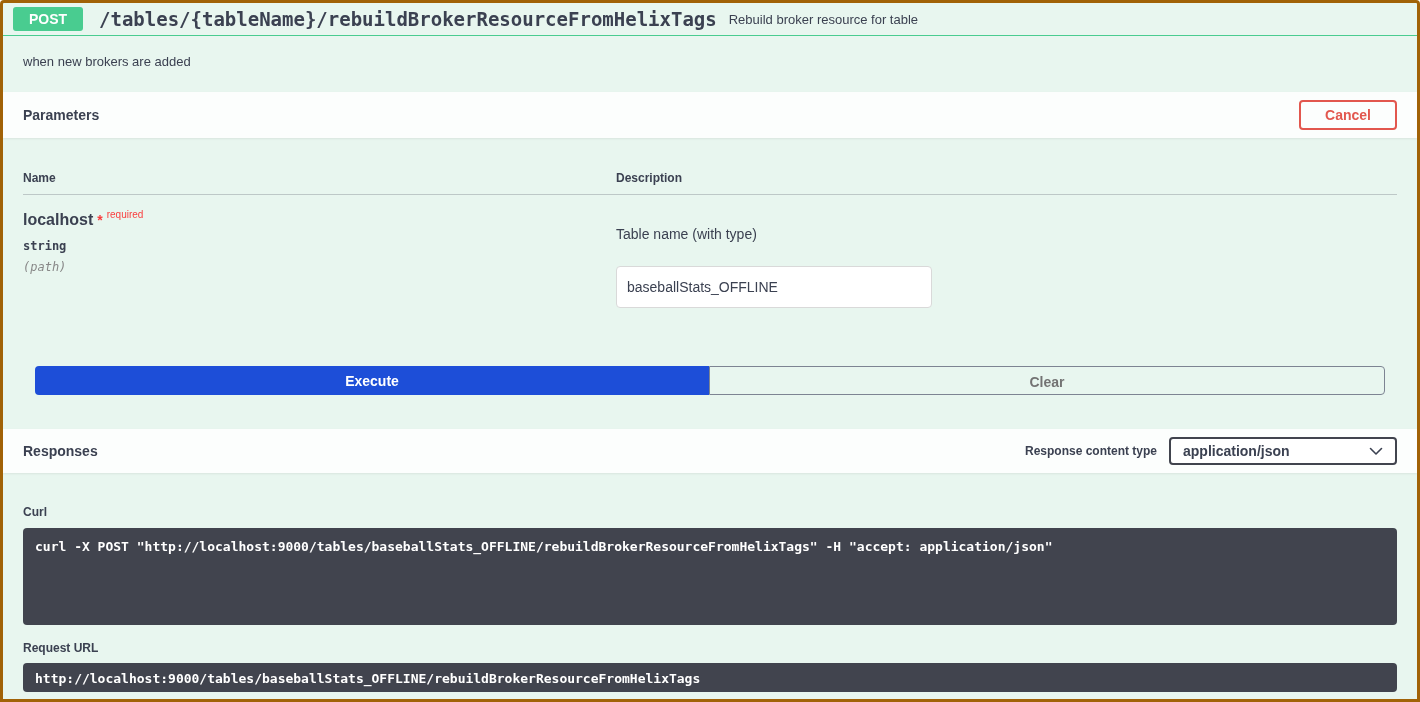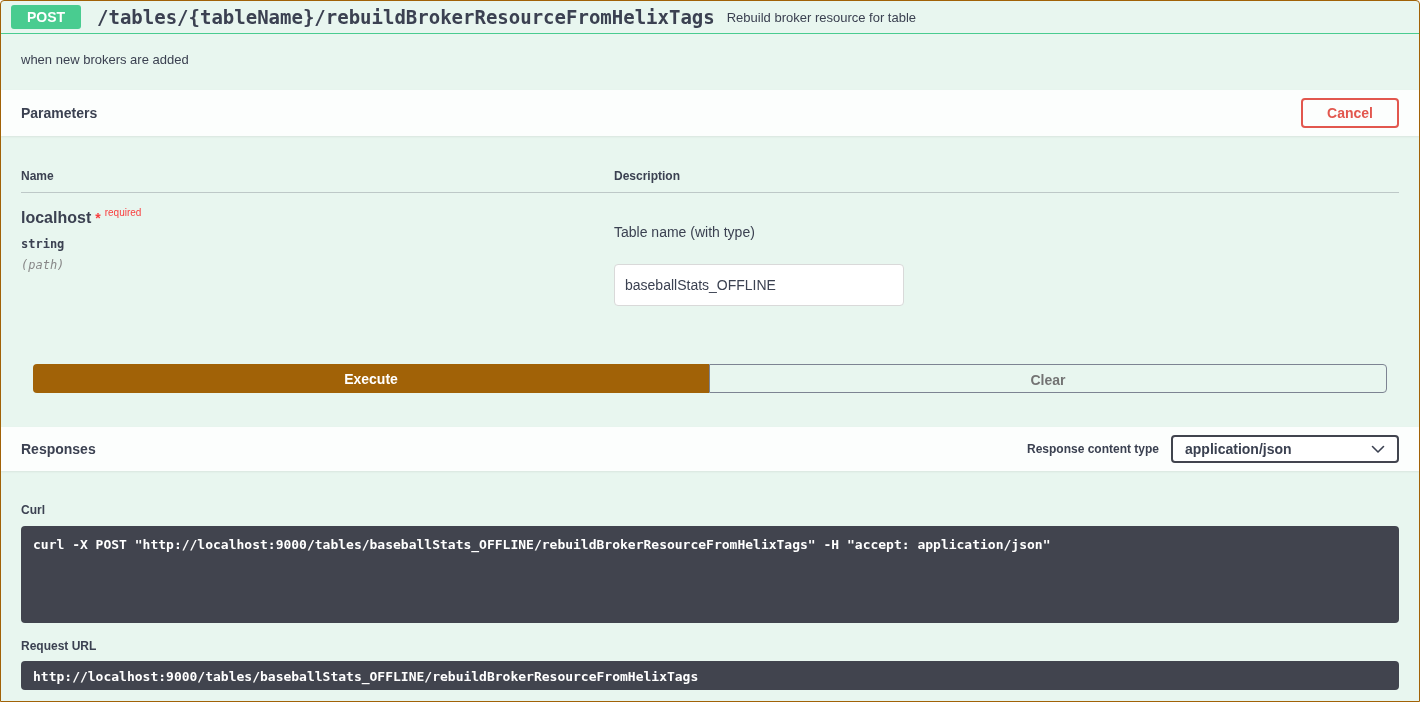--- a/index.html
+++ b/index.html
@@ -8,21 +8,21 @@
     font-family: "Liberation Sans", sans-serif;
     color: #3b4151;
     width: 1420px;
     height: 702px;
     overflow: hidden;
   }
   .opblock {
     width: 1420px;
     height: 702px;
     background: #e8f6ef;
-    border: 1px solid #a16207;
+    border: 3px solid #a16207;
     border-radius: 4px 4px 0 0;
     overflow: hidden;
   }
   
   .opblock-summary {
     display: flex;
     align-items: center;
     padding: 4px 10px;
     height: 33px;
     border-bottom: 1px solid #49cc90;
@@ -137,38 +137,38 @@
     color: #888888;
   }
   .param-description {
     font-size: 14px;
     padding-top: 15px;
     color: #3b4151;
   }
   .param-input {
     display: block;
     margin-top: 24px;
-    width: 290px;
+    width: 316px;
     height: 33px;
     padding: 20px 10px;
     font-family: "Liberation Sans", sans-serif;
     font-size: 14px;
     color: #3b4151;
     background: #ffffff;
     border: 1px solid #d9d9d9;
     border-radius: 4px;
   }
   
   .execute-wrapper {
     display: flex;
     margin: 58px 12px 0 12px;
   }
   .btn-execute {
     flex: 1;
-    background: #a16207;
+    background: #1d4ed8;
     color: #ffffff;
     border: none;
     font-family: "Liberation Sans", sans-serif;
     font-weight: bold;
     font-size: 14px;
     padding: 7px 0;
     height: 29px;
     border-radius: 4px 0 0 4px;
     cursor: pointer;
   }

